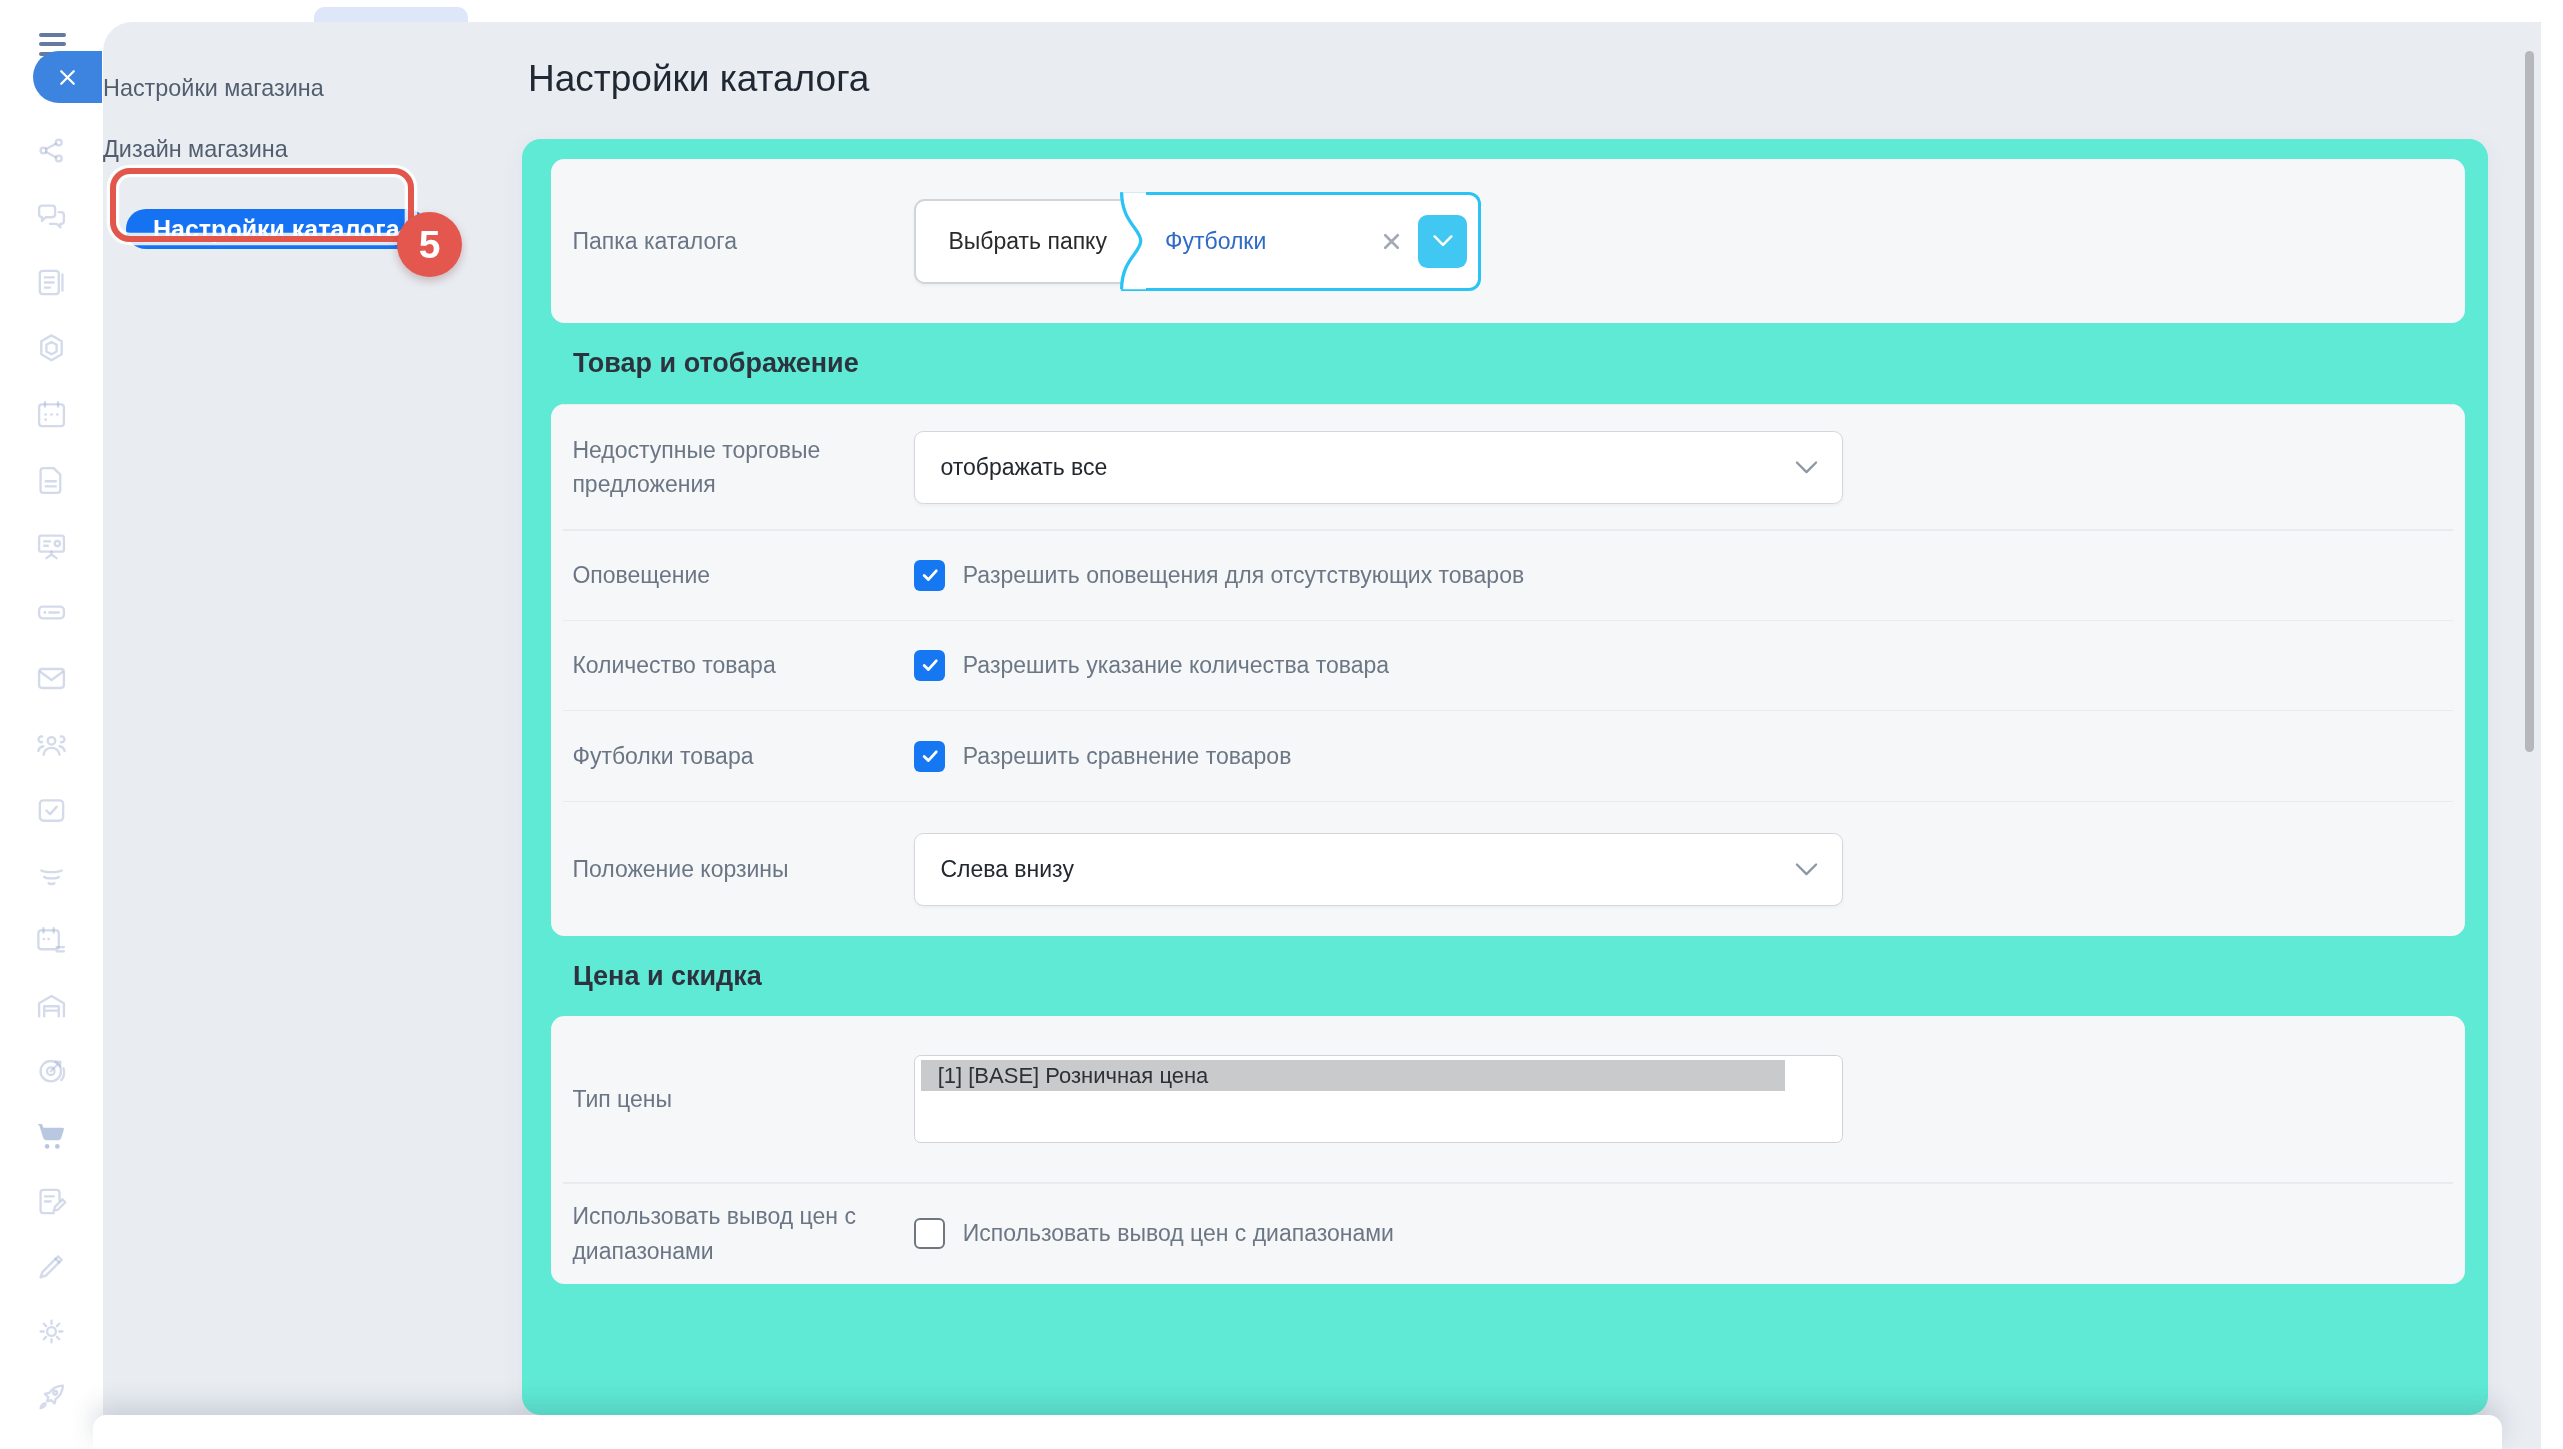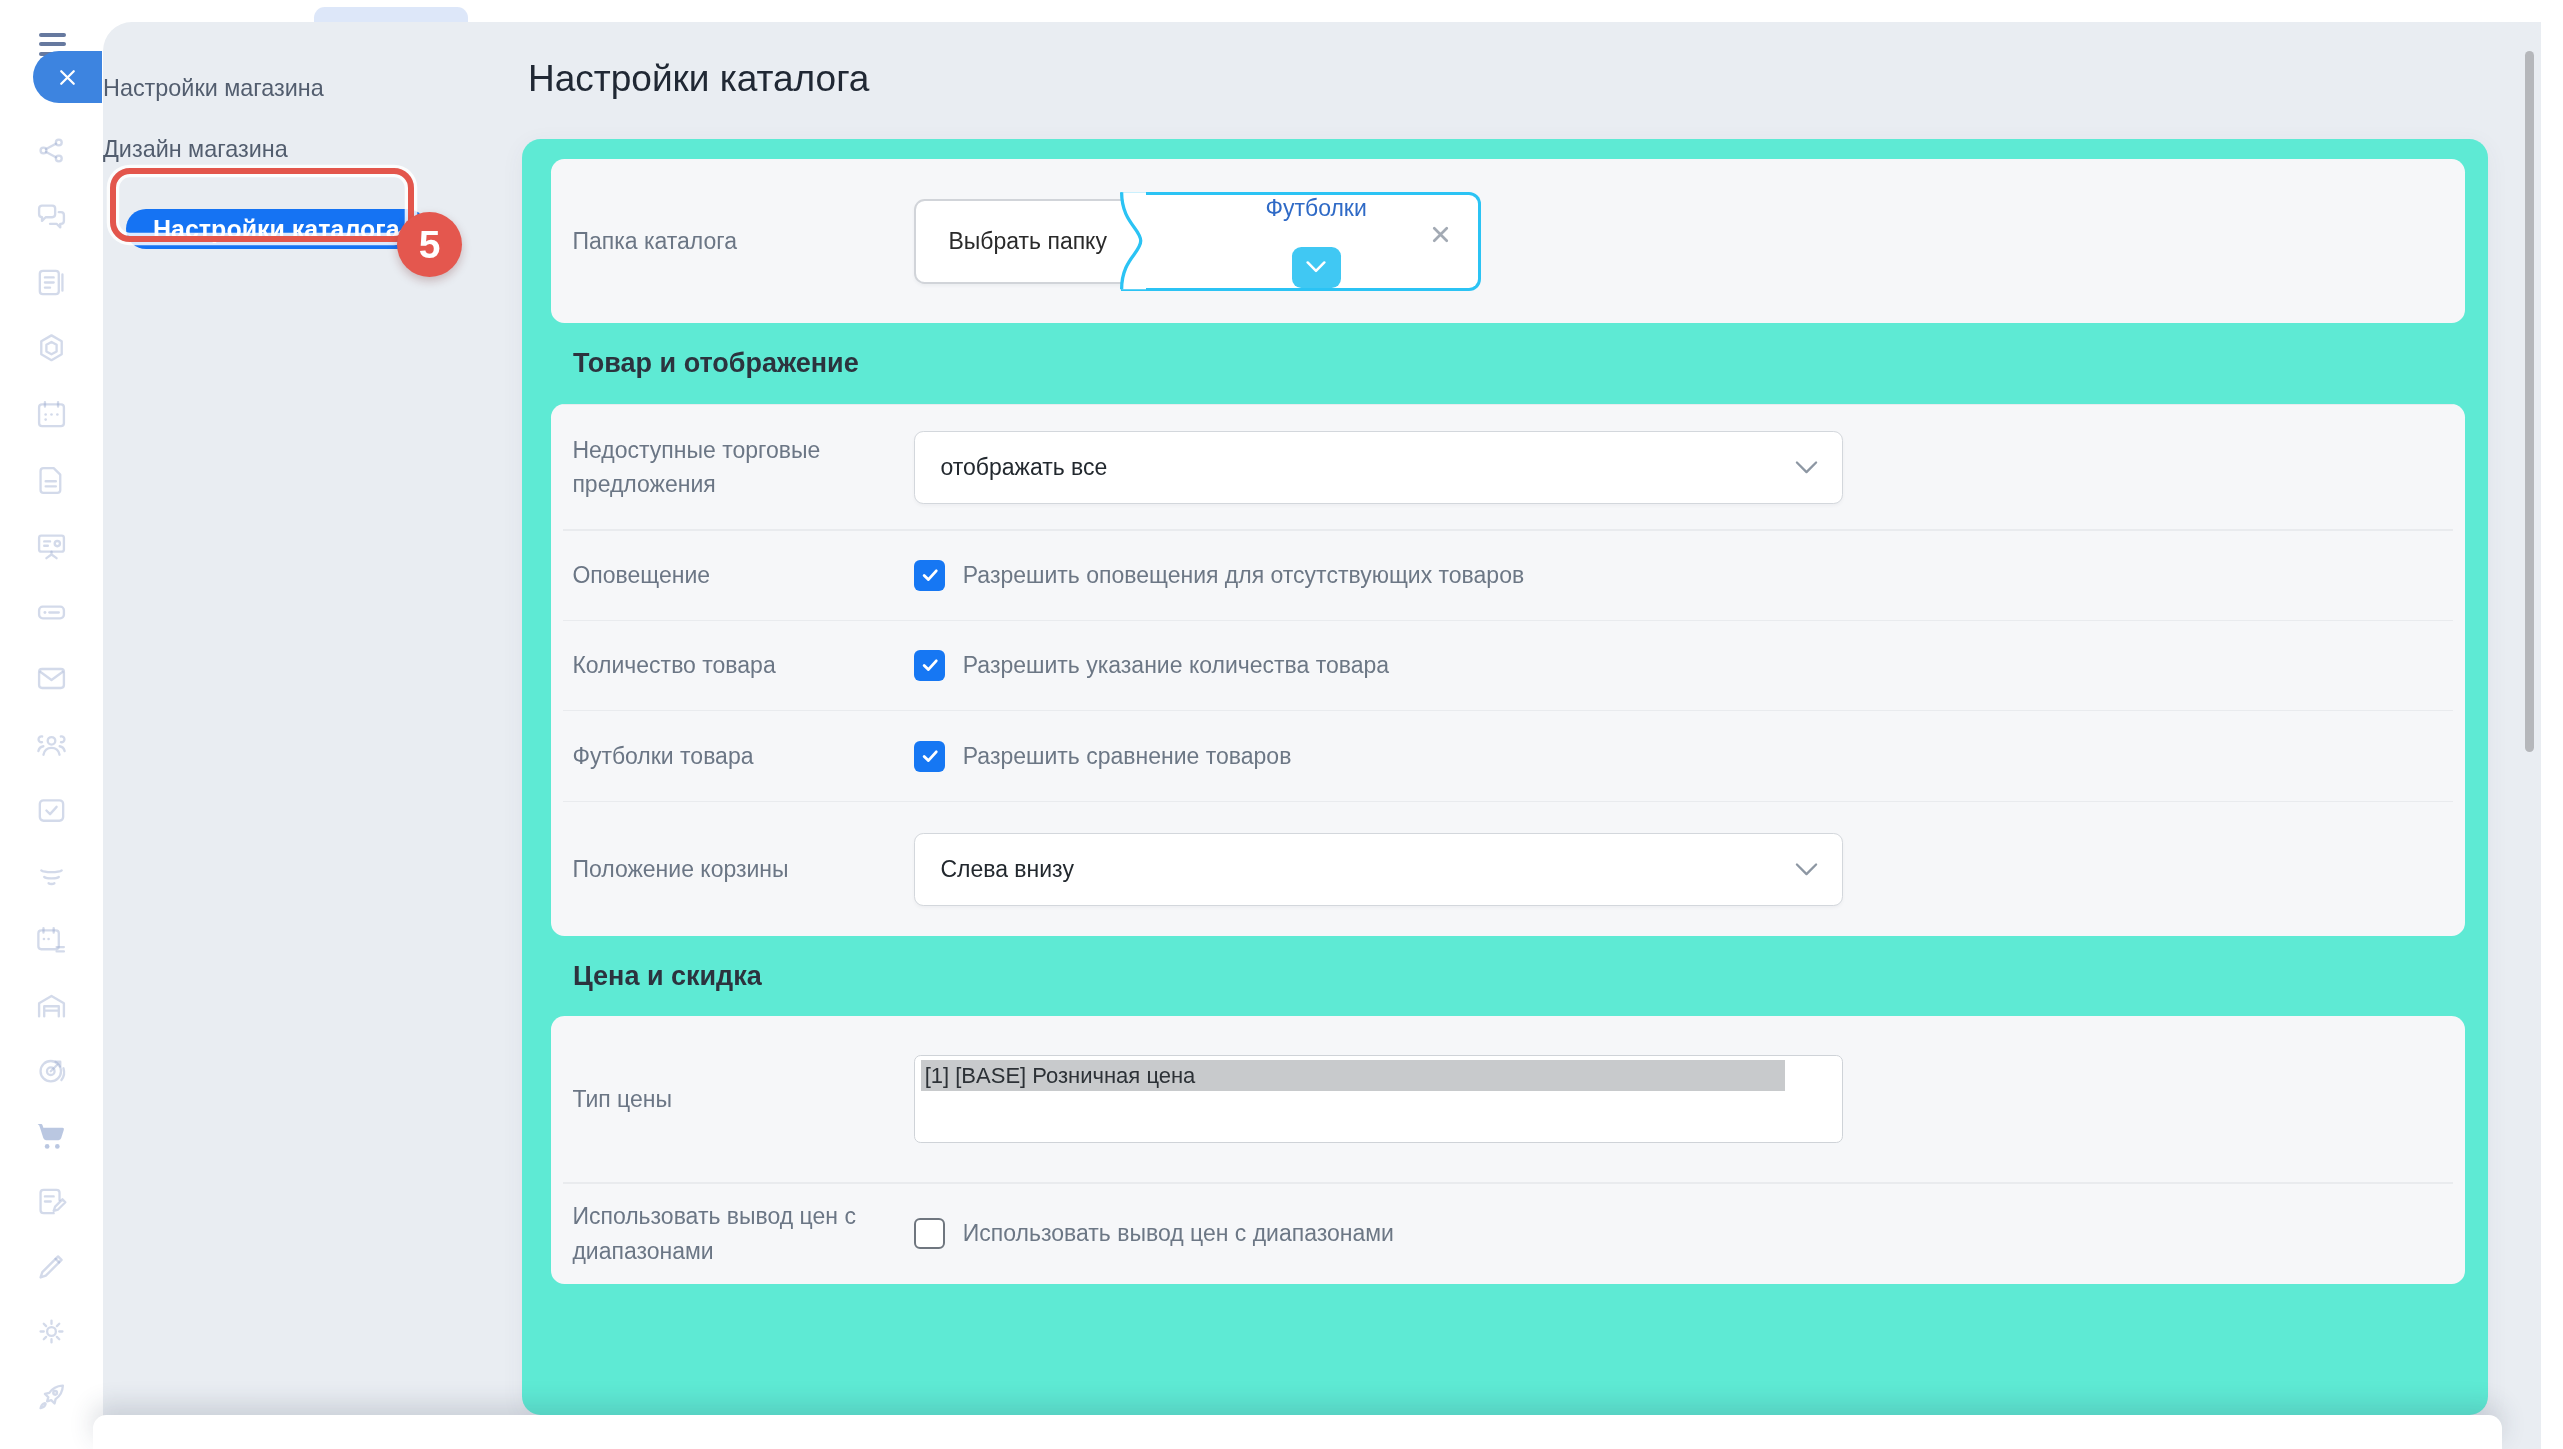--- a/index.html
+++ b/index.html
@@ -67,31 +67,31 @@
   .cb svg{display:none;width:20px;height:20px;fill:none;stroke:#fff;stroke-width:3.4;stroke-linecap:round;stroke-linejoin:round;}
   .cb.checked{background:#1677f3;border:none;}
   .cb.checked svg{display:block;}
   .cb-label{margin-left:17.4px;font-size:23px;color:#6c7785;}
   
   .folder-btn{height:85px;padding:0 32px;background:#fff;border:2px solid #d1d4d9;border-radius:10.7px;
     display:flex;align-items:center;font-size:23px;color:#2a2a2a;box-sizing:border-box;cursor:pointer;
     box-shadow:0 2px 3.3px rgba(70,80,100,.06);position:relative;z-index:1;}
   .folder-tag{position:relative;height:99px;margin-left:-20px;min-width:360px;background:#fff;
     border:3.3px solid #2bc3f4;border-left:none;border-radius:0 12px 12px 0;box-sizing:border-box;
-    display:flex;align-items:center;padding:0 10.7px 0 44px;z-index:2;flex-direction:column;}
+    display:flex;align-items:center;padding:0 10.7px 0 44px;z-index:2;}
   .tag-notch{position:absolute;left:-4px;top:-3.3px;height:calc(100% + 6.7px);width:29px;}
   .tag-text{font-size:23px;color:#2f6ac6;}
   .tag-x{margin-left:auto;margin-right:14.7px;width:25px;height:25px;cursor:pointer;}
   .tag-x svg{width:25px;height:25px;stroke:#a3aab4;stroke-width:2.6;stroke-linecap:round;fill:none;}
   .tag-dd{width:49px;height:53px;border-radius:9.3px;background:#40c8f3;display:flex;align-items:center;justify-content:center;cursor:pointer;}
   .tag-dd svg{width:20px;height:13.3px;fill:none;stroke:#fff;stroke-width:3;stroke-linecap:round;stroke-linejoin:round;}
   
   .listbox{width:100%;height:88px;background:#fff;border:1.3px solid #cfd3d8;border-radius:6.7px;
     box-sizing:border-box;padding:4px 0 0 5.3px;overflow:hidden;}
-  .listbox .opt{height:31px;display:flex;align-items:center;padding-left:4px;margin-right:57px;
+  .listbox .opt{height:31px;display:flex;align-items:center;padding-left:17px;margin-right:57px;
     background:#c8cacc;font-size:22px;color:#2c3136;cursor:pointer;}
   
   .footer{position:absolute;left:93px;right:61px;bottom:0;height:35px;background:#fff;
     border-radius:13.3px 13.3px 0 0;box-shadow:0 -10.7px 24px rgba(45,55,80,.16);z-index:10;}
 </style>
 </head>
 <body>
 
 <div class="ghost-tab"></div>
 

